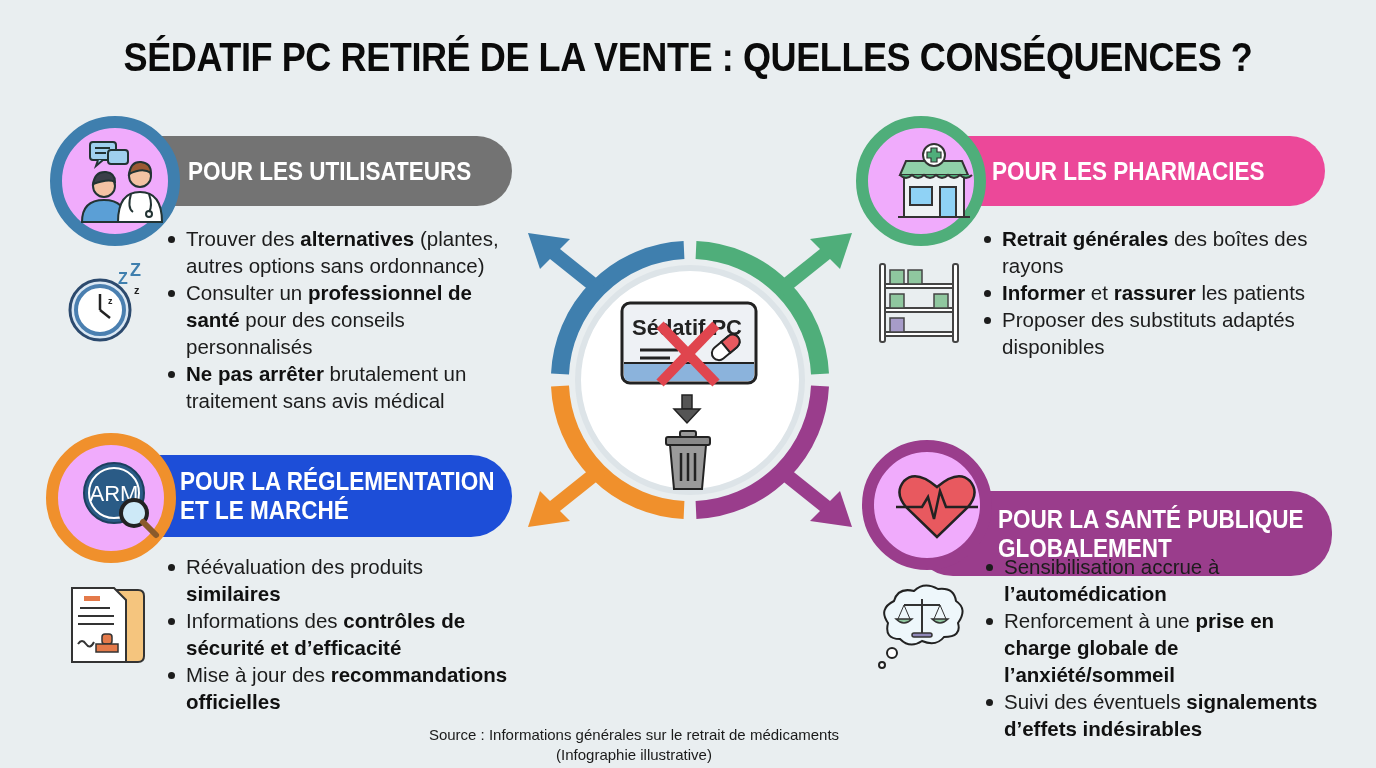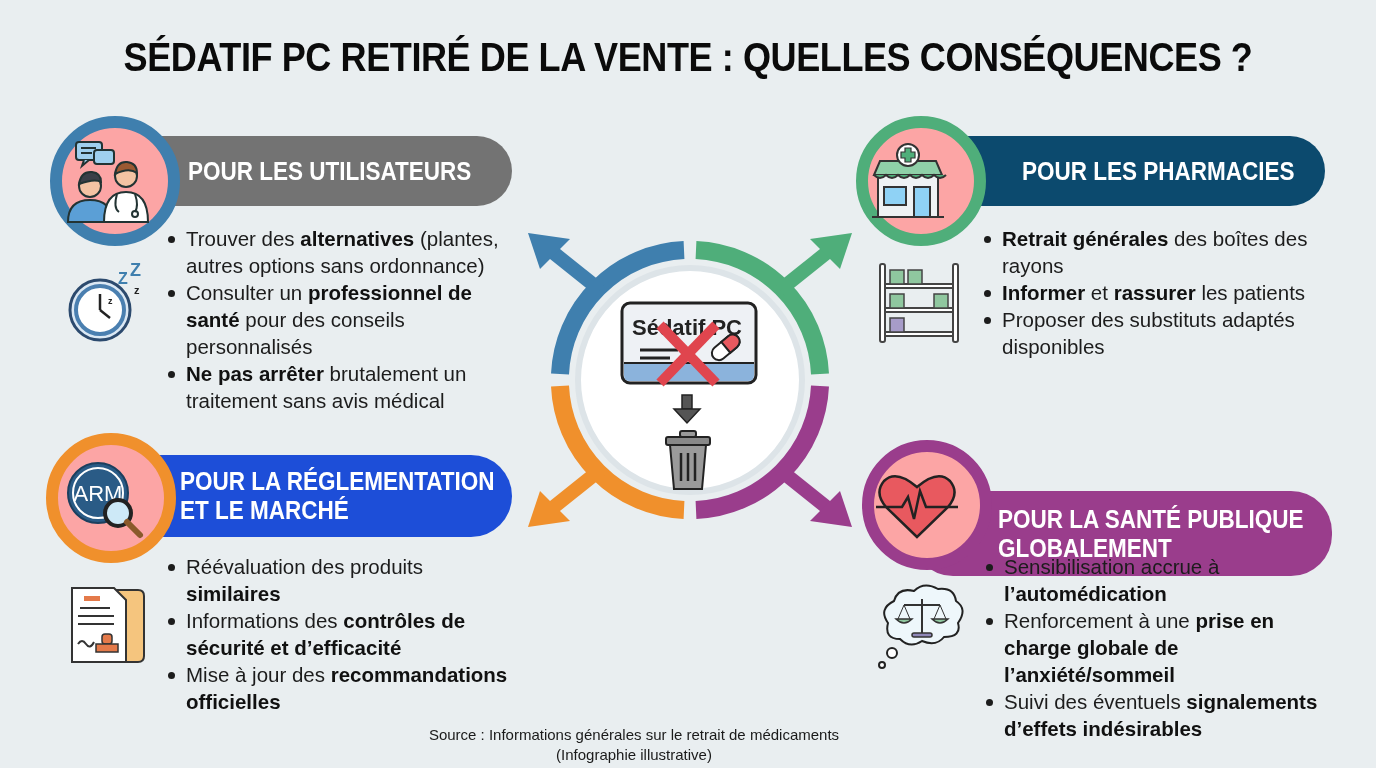--- a/index.html
+++ b/index.html
@@ -18,22 +18,22 @@
   }
   .banner {
     position: absolute; height: 70px; border-radius: 35px;
     color: #fff; font-weight: bold; font-size: 25px;
     display: flex; align-items: center; line-height: 29px;
     transform-origin: left center;
   }
   .banner span { display: block; transform: scaleX(0.9); transform-origin: left center; white-space: nowrap; }
   .badge {
     position: absolute; width: 130px; height: 130px; border-radius: 50%;
-    background: #fca5a5; border-width: 12px; border-style: solid;
-    display: flex; align-items: center; justify-content: flex-start;
+    background: #f0abfc; border-width: 12px; border-style: solid;
+    display: flex; align-items: center; justify-content: flex-end;
   }
   .bullets {
     position: absolute; list-style: none; font-size: 20.5px; line-height: 27px;
     color: #1c1c1c;
   }
   .bullets li { position: relative; padding-left: 20px; }
   .bullets li::before {
     content: ""; position: absolute; left: 2px; top: 11px;
     width: 7px; height: 7px; border-radius: 50%; background: #1c1c1c;
   }
@@ -82,21 +82,21 @@
     <text x="68" y="32" font-size="11" font-weight="bold" fill="#222" font-family="Liberation Sans, sans-serif">z</text>
   </svg>
   <ul class="bullets" style="left:166px; top:225px; width:345px;">
     <li><span>Trouver des </span><b>alternatives</b><span> (plantes, autres options sans ordonnance)</span></li>
     <li><span>Consulter un </span><b>professionnel de santé</b><span> pour des conseils personnalisés</span></li>
     <li><span></span><b>Ne pas arrêter</b><span> brutalement un traitement sans avis médical</span></li>
   </ul>
 </div>
 
 <div>
-  <div class="banner" style="left:912px; top:136px; width:413px; background:#0c4a6e; padding-left:80px;justify-content:flex-end;">
+  <div class="banner" style="left:912px; top:136px; width:413px; background:#ec4899; padding-left:80px;">
     <span>POUR LES PHARMACIES</span>
   </div>
   <div class="badge" style="left:856px; top:116px; border-color:#4fae7a;">
     <svg width="80" height="80" viewBox="0 0 80 80">
       <rect x="10" y="34" width="60" height="42" fill="#eef2f4" stroke="#333" stroke-width="2"></rect>
       <path d="M6 34 l6 -14 h56 l6 14z" fill="#8fd0a8" stroke="#333" stroke-width="2"></path>
       <path d="M6 34 q6 6 12 0 q6 6 12 0 q6 6 12 0 q6 6 12 0 q6 6 12 0 q6 6 12 0" fill="#4fae7a" stroke="#333" stroke-width="2"></path>
       <circle cx="40" cy="14" r="11" fill="#fff" stroke="#333" stroke-width="2"></circle>
       <path d="M37 7 h6 v4 h4 v6 h-4 v4 h-6 v-4 h-4 v-6 h4z" fill="#4fae7a" stroke="#333" stroke-width="1.2"></path>
       <rect x="16" y="46" width="22" height="18" fill="#8fd2f5" stroke="#333" stroke-width="2"></rect>

